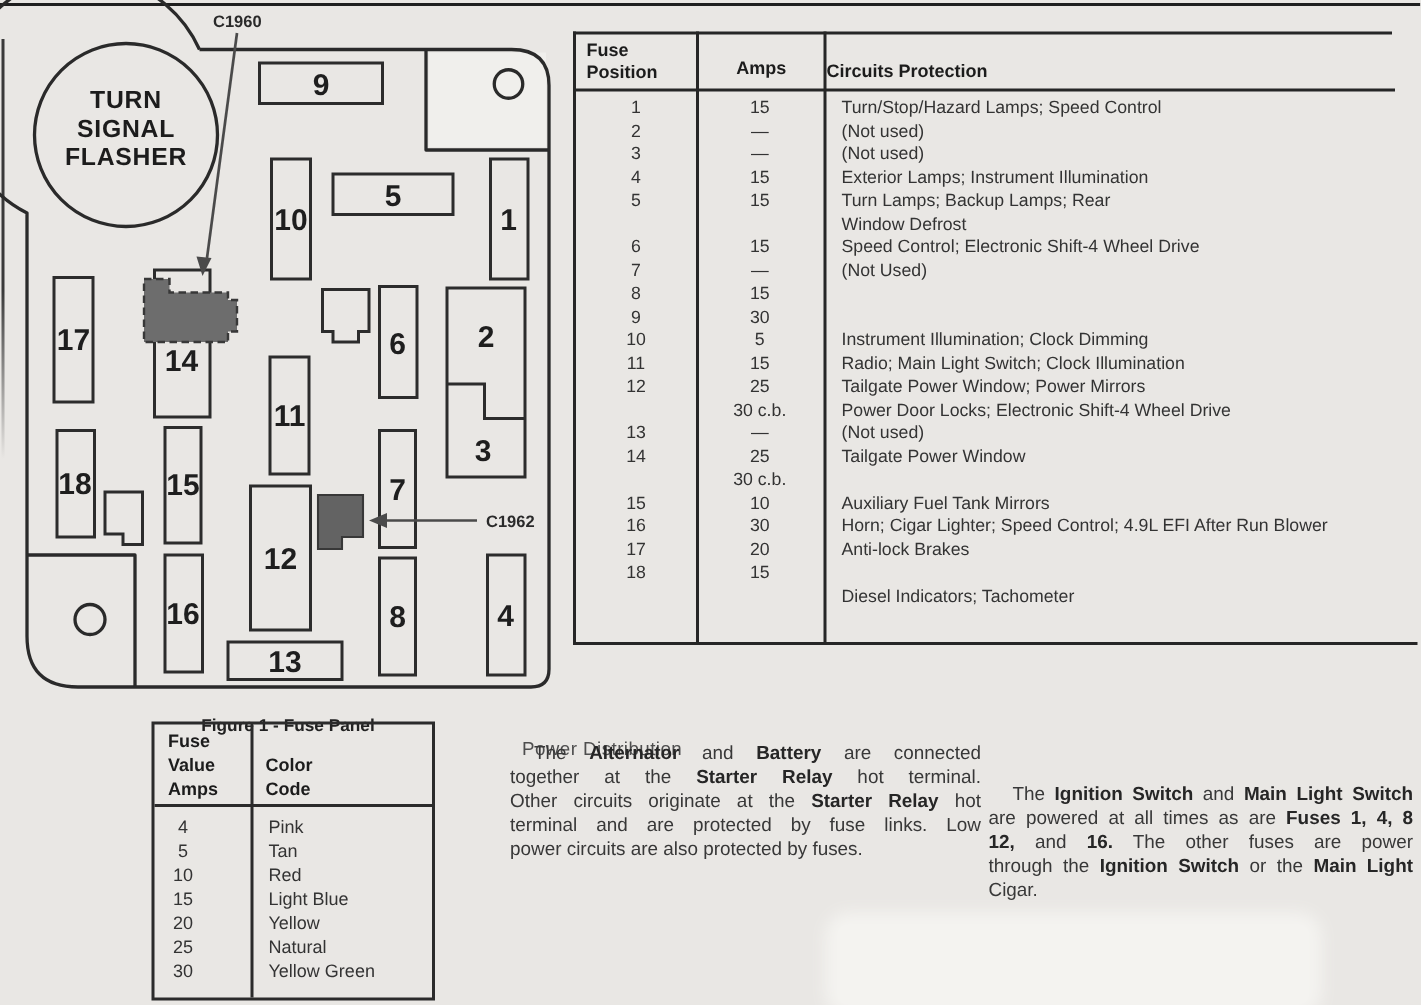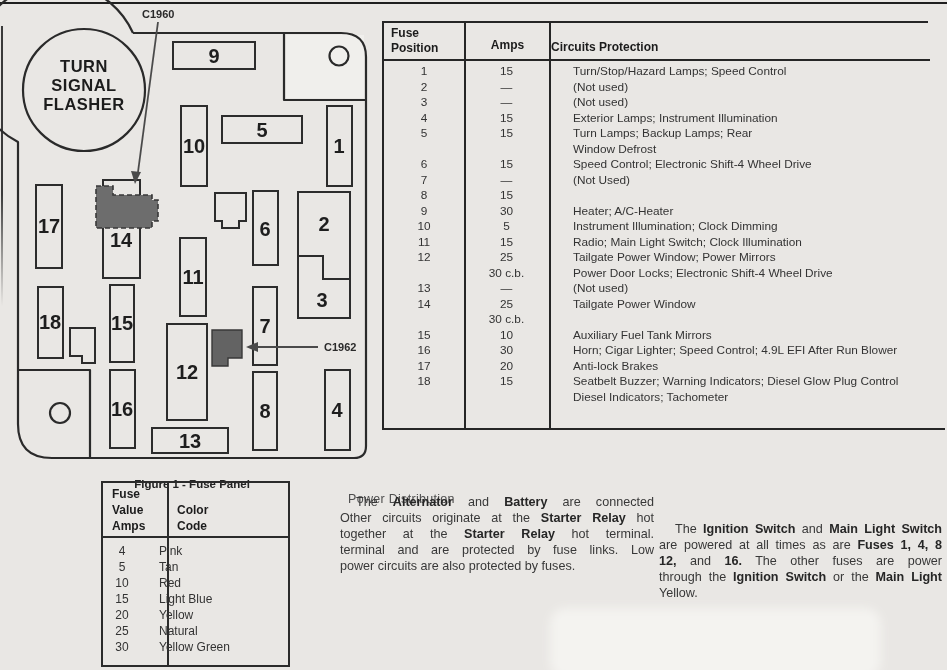--- a/index.html
+++ b/index.html
@@ -27,31 +27,31 @@
   .fig-caption{left:112px;top:460px;width:160px;text-align:center;
                font-weight:bold;font-size:11.5px;color:#222;margin-top:18px;}
   
   .tline{background:#262626;}
   .th{font-weight:bold;font-size:12px;color:#1c1c1c;line-height:15px;}
   .frows{left:384px;top:64px;width:561px;}
   .frow{display:flex;height:15.5px;font-size:11.8px;line-height:15.5px;
         color:#333;white-space:nowrap;}
   .fpos{width:80px;text-align:center;}
   .famps{width:85px;text-align:center;}
-  .fcirc{flex:1;padding-left:24px;overflow:visible;}
+  .fcirc{flex:1;padding-left:12px;overflow:visible;}
   
   .ctable{left:101px;top:481px;width:189px;height:186px;box-sizing:border-box;
           border:2px solid #2b2b2b;}
   .ctable .vsep{position:absolute;left:64px;top:0;width:2px;height:100%;background:#2b2b2b;}
   .ctable .hsep{position:absolute;left:0;top:53px;width:100%;height:2px;background:#2b2b2b;}
   .chead{position:absolute;font-weight:bold;font-size:12px;line-height:16px;color:#1c1c1c;}
   .crows{position:absolute;left:0;top:60px;width:100%;}
   .crow{display:flex;height:16px;font-size:12px;line-height:16px;color:#333;}
   .camps{width:38px;text-align:center;}
-  .ccolor{margin-left:18px;text-align:right;}
+  .ccolor{margin-left:38px;text-align:right;}
   
   .pd-title{left:348px;top:492px;font-size:12.5px;color:#4e4e4e;letter-spacing:.3px;}
   .pcol{font-size:12.6px;color:#383838;}
   .pline{height:16px;line-height:16px;overflow:hidden;}
   .just{text-align:justify;text-align-last:justify;}
   .ind{text-indent:16px;}
   .b{font-weight:bold;color:#262626;}
 </style>
 </head>
 <body>
@@ -185,21 +185,20 @@
         <div class="famps">—</div>
         <div class="fcirc">(Not Used)</div>
       </div>
       <div class="frow">
         <div class="fpos">8</div>
         <div class="famps">15</div>
       </div>
       <div class="frow">
         <div class="fpos">9</div>
         <div class="famps">30</div>
-        <div class="fcirc">Heater; A/C-Heater</div>
       </div>
       <div class="frow">
         <div class="fpos">10</div>
         <div class="famps">5</div>
         <div class="fcirc">Instrument Illumination; Clock Dimming</div>
       </div>
       <div class="frow">
         <div class="fpos">11</div>
         <div class="famps">15</div>
         <div class="fcirc">Radio; Main Light Switch; Clock Illumination</div>
@@ -239,21 +238,20 @@
         <div class="fcirc">Horn; Cigar Lighter; Speed Control; 4.9L EFI After Run Blower</div>
       </div>
       <div class="frow">
         <div class="fpos">17</div>
         <div class="famps">20</div>
         <div class="fcirc">Anti-lock Brakes</div>
       </div>
       <div class="frow">
         <div class="fpos">18</div>
         <div class="famps">15</div>
-        <div class="fcirc">Seatbelt Buzzer; Warning Indicators; Diesel Glow Plug Control</div>
       </div>
       <div class="frow">
         <div class="fpos"></div>
         <div class="famps"></div>
         <div class="fcirc">Diesel Indicators; Tachometer</div>
       </div>
     </div>
 
   <div class="abs ctable">
     <div class="vsep"></div>
@@ -295,26 +293,26 @@
         <div class="crow">
           <div class="camps">30</div>
           <div class="ccolor">Yellow Green</div>
         </div>
       </div>
   </div>
 
   <div class="abs pd-title">Power Distribution</div>
   <div class="abs pcol" id="pd-left" style="left:340px;top:494px;width:314px">
       <div class="pline just ind"><span>The </span><span class="b">Alternator</span><span> and </span><span class="b">Battery</span><span> are connected</span></div>
+      <div class="pline just"><span>together at the </span><span class="b">Starter Relay</span><span> hot terminal.</span></div>
       <div class="pline just"><span>Other circuits originate at the </span><span class="b">Starter Relay</span><span> hot</span></div>
-      <div class="pline just"><span>together at the </span><span class="b">Starter Relay</span><span> hot terminal.</span></div>
       <div class="pline just"><span>terminal and are protected by fuse links. Low</span></div>
       <div class="pline"><span>power circuits are also protected by fuses.</span></div>
     </div>
   <div class="abs pcol" id="pd-right" style="left:659px;top:521px;width:283px">
       <div class="pline just ind"><span>The </span><span class="b">Ignition Switch</span><span> and </span><span class="b">Main Light Switch</span></div>
       <div class="pline just"><span>are powered at all times as are </span><span class="b">Fuses 1, 4, 8</span></div>
       <div class="pline just"><span class="b">12,</span><span> and </span><span class="b">16.</span><span> The other fuses are power</span></div>
       <div class="pline just"><span>through the </span><span class="b">Ignition Switch</span><span> or the </span><span class="b">Main Light</span></div>
-      <div class="pline"><span>Yellow.</span></div>
+      <div class="pline"><span>Cigar.</span></div>
     </div>
 
 </div>
 
 </body></html>

